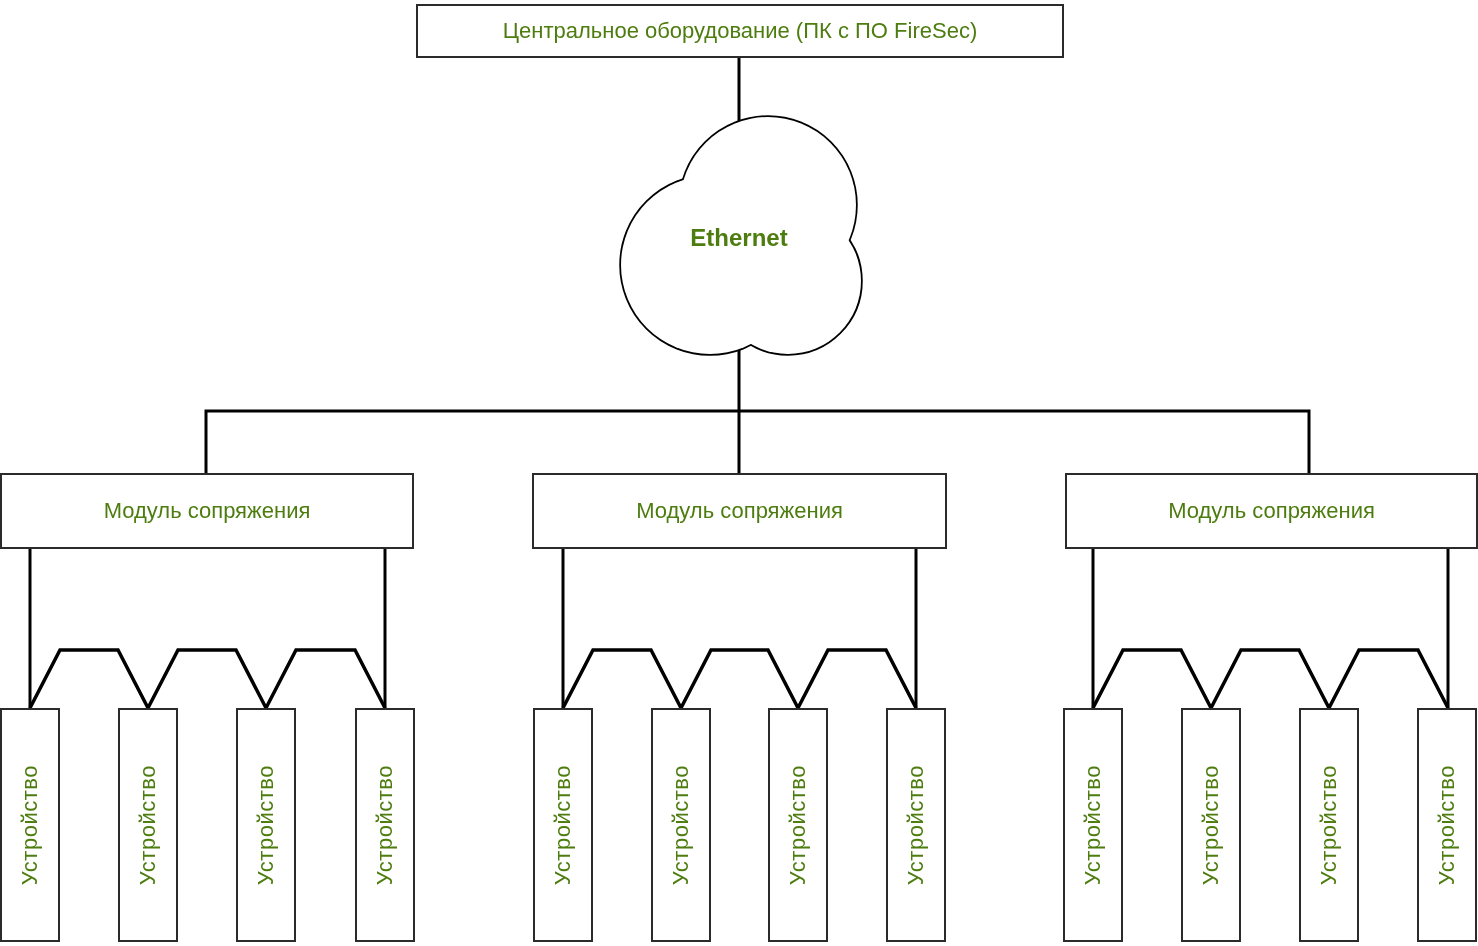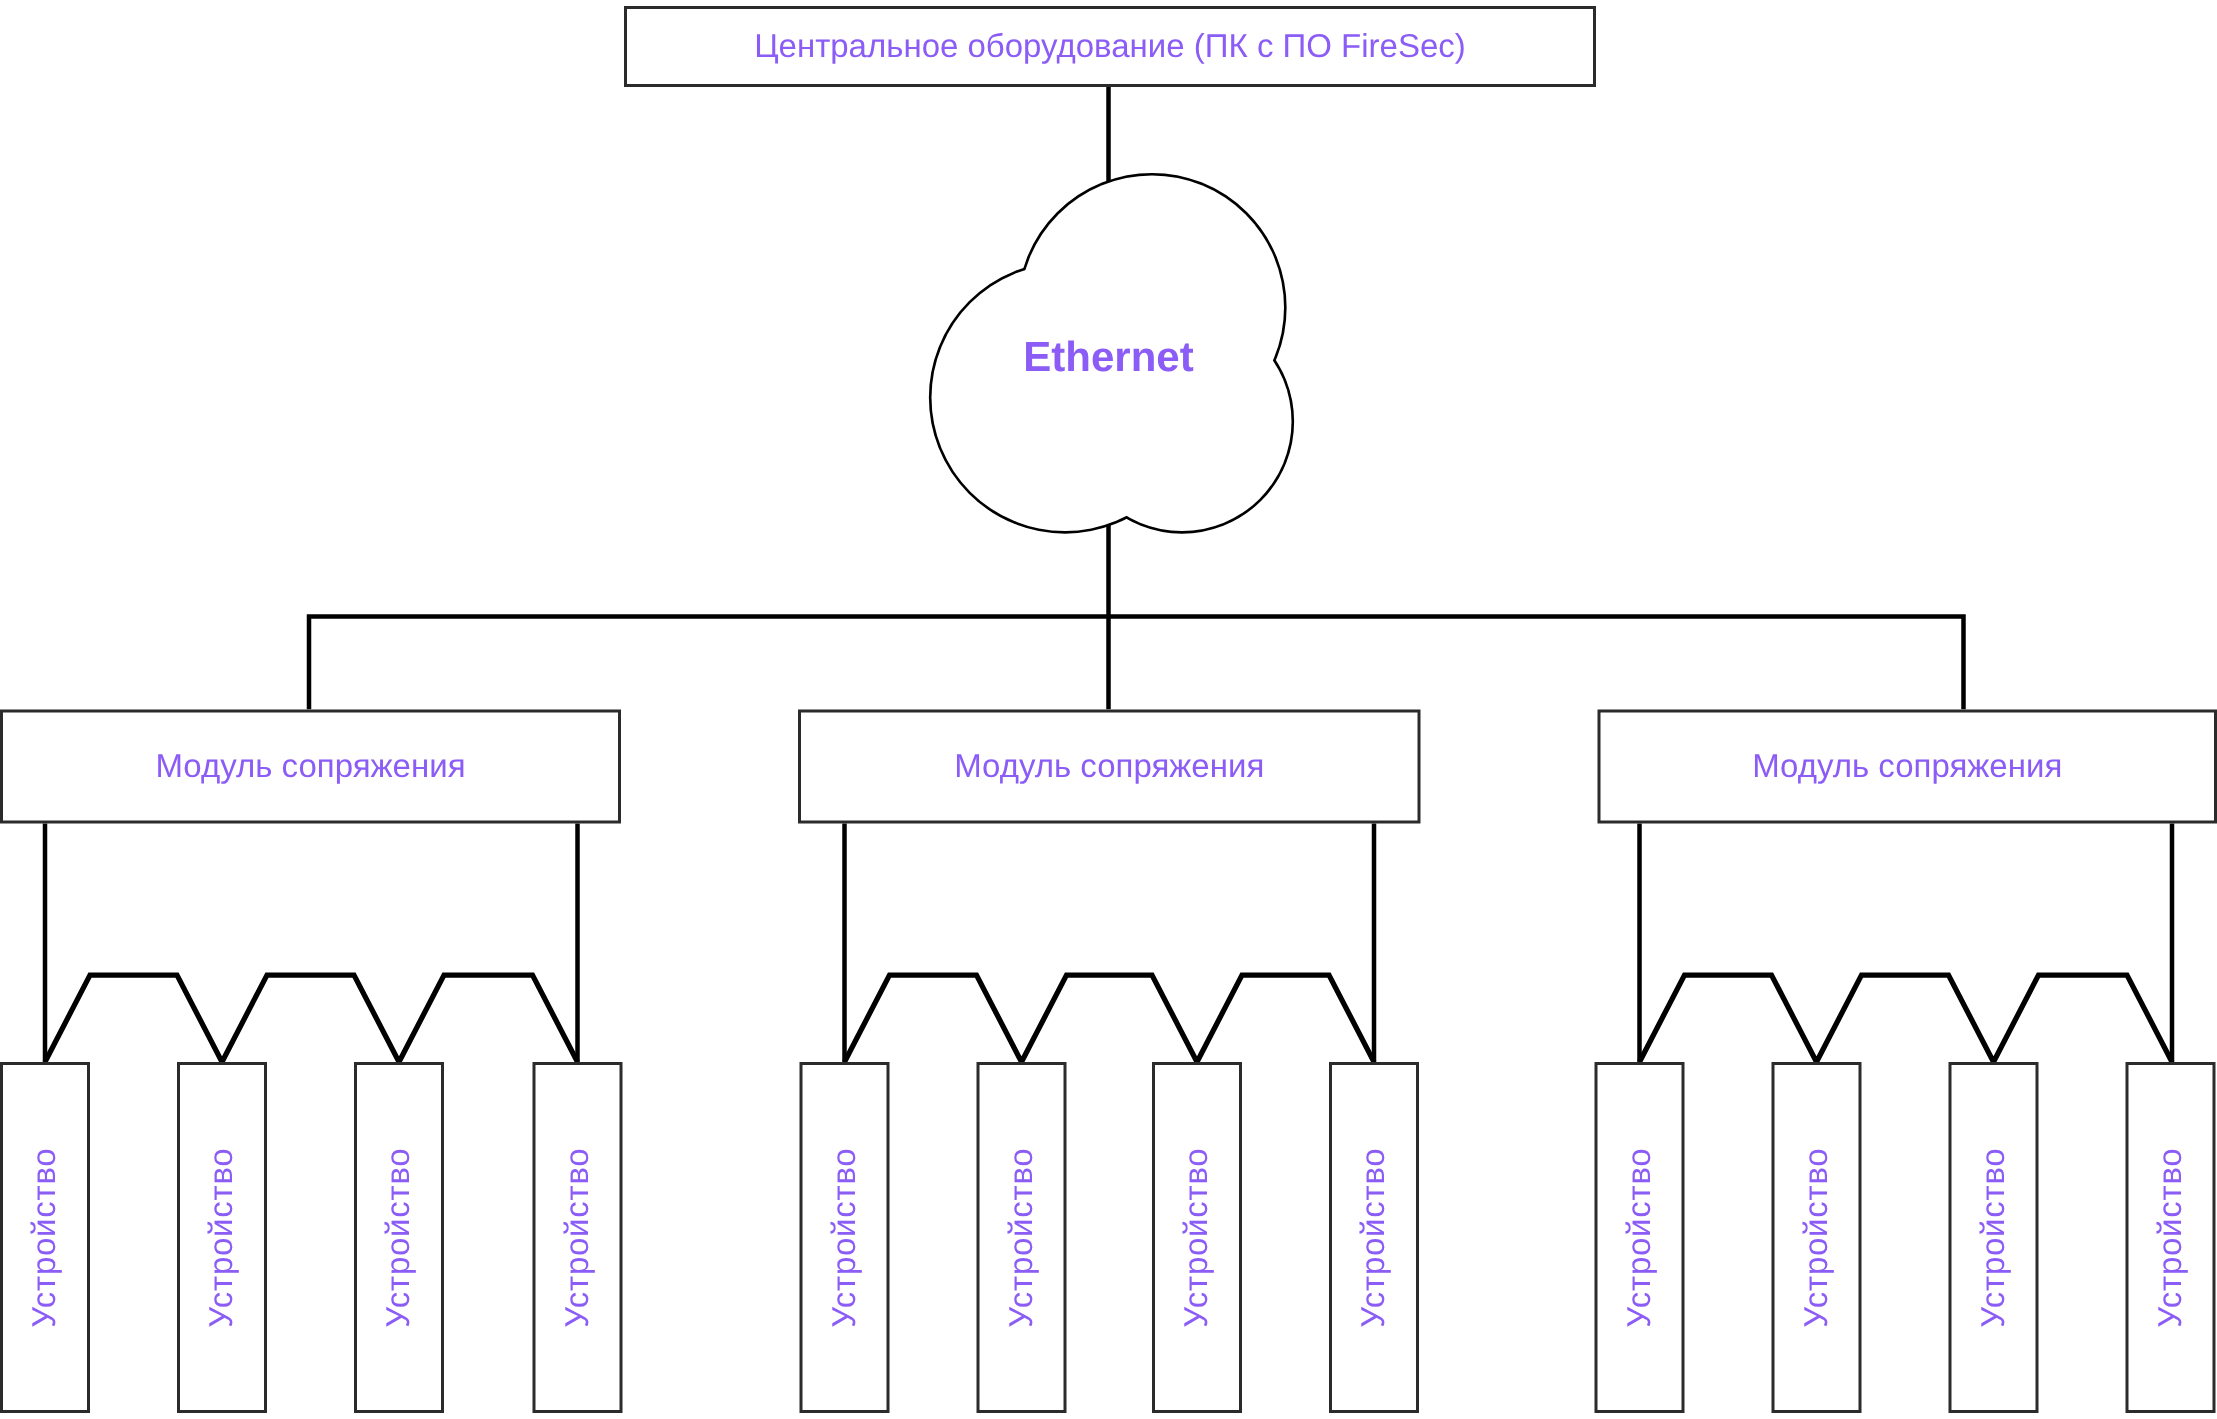--- a/index.html
+++ b/index.html
@@ -6,21 +6,21 @@
     margin: 0;
     padding: 0;
     background: #ffffff;
   }
   .stage {
     position: relative;
     width: 1478px;
     height: 946px;
     background: #ffffff;
     font-family: "Liberation Sans", sans-serif;
-    color: #8b5cf6;
+    color: #4d7c0f;
     overflow: hidden;
   }
   .stage svg.connectors {
     position: absolute;
     left: 0;
     top: 0;
     width: 1478px;
     height: 946px;
   }
   .box {
@@ -60,21 +60,21 @@
   }
   .ethernet-label {
     position: absolute;
     left: 659px;
     top: 224px;
     width: 160px;
     height: 28px;
     display: flex;
     align-items: center;
     justify-content: center;
-    font-size: 28px;
+    font-size: 24px;
     font-weight: bold;
     background: transparent;
   }
 </style>
 </head>
 <body>
 
 <div class="stage">
 
   <svg class="connectors" viewBox="0 0 1478 946">

